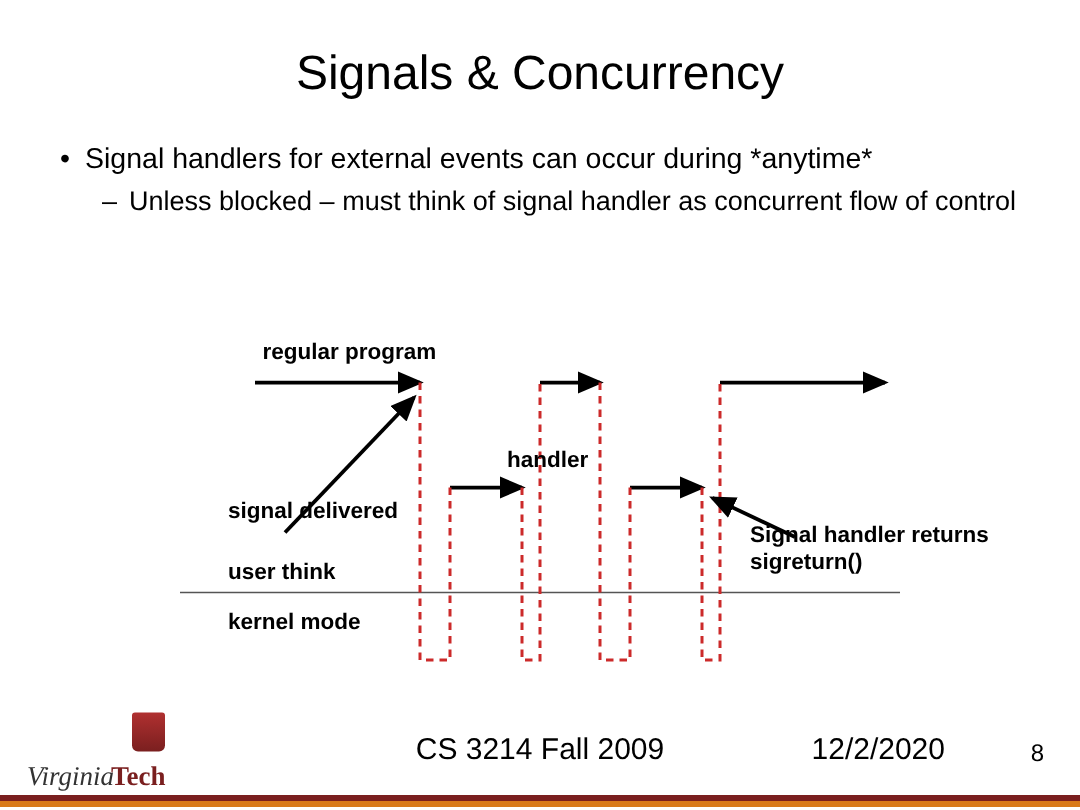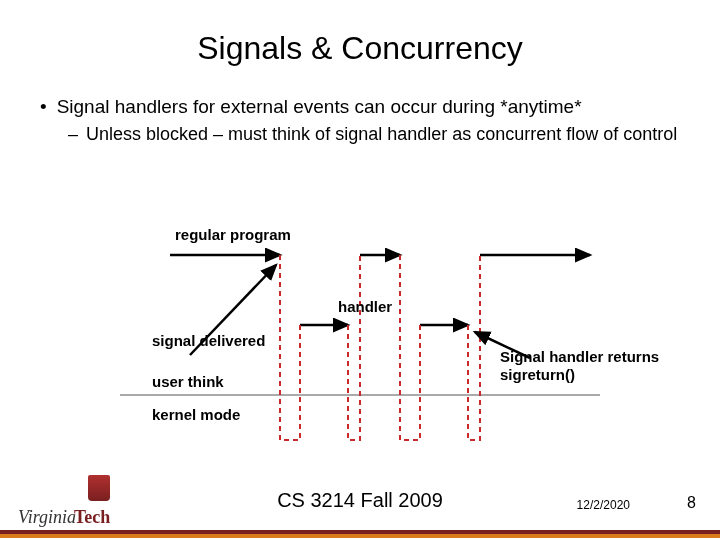--- a/index.html
+++ b/index.html
@@ -59,21 +59,21 @@
     left: 0; right: 0;
     text-align: center;
     bottom: 28px;
     font-size: 20px;
     color: #000;
   }
   .footer-date {
     position: absolute;
     right: 90px;
     bottom: 28px;
-    font-size: 12px;
+    font-size: 20px;
   }
   .footer-num {
     position: absolute;
     right: 24px;
     bottom: 28px;
     font-size: 16px;
   }
   .brand {
     position: absolute;
     left: 18px; bottom: 12px;

